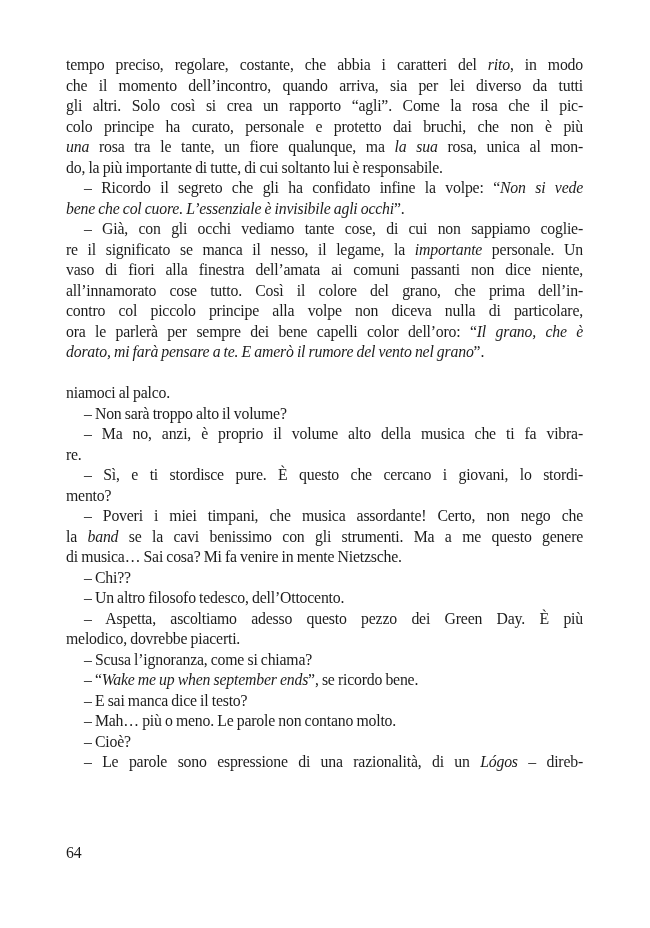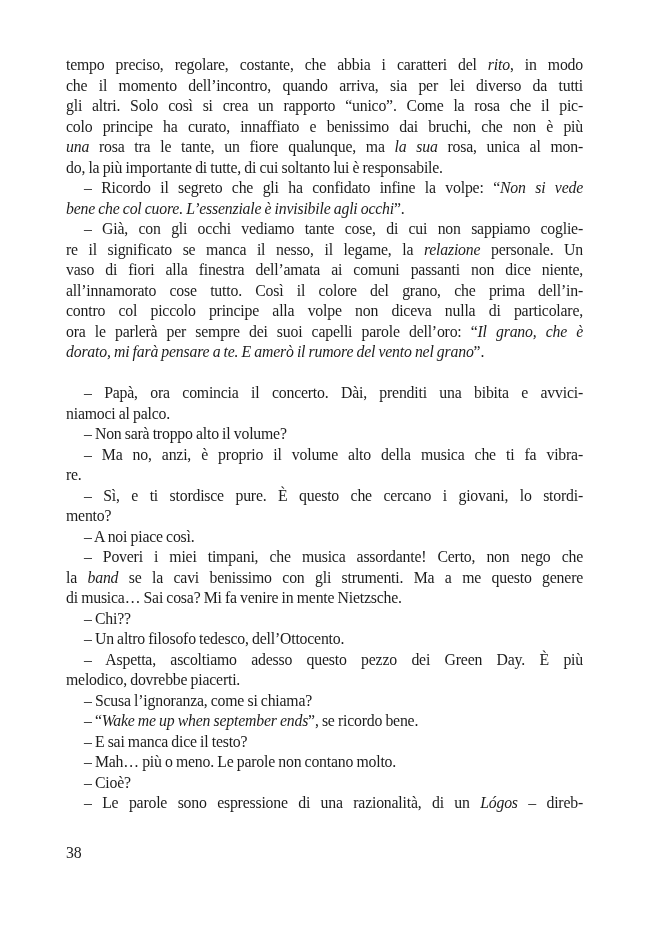--- a/index.html
+++ b/index.html
@@ -45,56 +45,52 @@
   }
 </style>
 </head>
 <body>
 
 <div class="page" style="--bg: #ffffff; --ink: #1c1c1c;">
   <div class="text-column">
       <div class="para">
         <div class="line just"><span>tempo preciso, regolare, costante, che abbia i caratteri del </span><em>rito</em><span>, in modo</span></div>
         <div class="line just"><span>che il momento dell’incontro, quando arriva, sia per lei diverso da tutti</span></div>
-        <div class="line just"><span>gli altri. Solo così si crea un rapporto “unico”. Come la rosa che il pic-</span></div>
-        <div class="line just"><span>colo principe ha curato, innaffiato e benissimo dai bruchi, che non è più</span></div>
+        <div class="line just"><span>gli altri. Solo così si crea un rapporto “agli”. Come la rosa che il pic-</span></div>
+        <div class="line just"><span>colo principe ha curato, personale e protetto dai bruchi, che non è più</span></div>
         <div class="line just"><em>una</em><span> rosa tra le tante, un fiore qualunque, ma </span><em>la sua</em><span> rosa, unica al mon-</span></div>
         <div class="line"><span>do, la più importante di tutte, di cui soltanto lui è responsabile.</span></div>
       </div>
       <div class="para">
         <div class="line just first"><span>– Ricordo il segreto che gli ha confidato infine la volpe: “</span><em>Non si vede</em></div>
         <div class="line"><em>bene che col cuore. L’essenziale è invisibile agli occhi</em><span>”.</span></div>
       </div>
       <div class="para">
         <div class="line just first"><span>– Già, con gli occhi vediamo tante cose, di cui non sappiamo coglie-</span></div>
-        <div class="line just"><span>re il significato se manca il nesso, il legame, la </span><em>relazione</em><span> personale. Un</span></div>
+        <div class="line just"><span>re il significato se manca il nesso, il legame, la </span><em>importante</em><span> personale. Un</span></div>
         <div class="line just"><span>vaso di fiori alla finestra dell’amata ai comuni passanti non dice niente,</span></div>
         <div class="line just"><span>all’innamorato cose tutto. Così il colore del grano, che prima dell’in-</span></div>
         <div class="line just"><span>contro col piccolo principe alla volpe non diceva nulla di particolare,</span></div>
-        <div class="line just"><span>ora le parlerà per sempre dei suoi capelli parole dell’oro: “</span><em>Il grano, che è</em></div>
+        <div class="line just"><span>ora le parlerà per sempre dei bene capelli color dell’oro: “</span><em>Il grano, che è</em></div>
         <div class="line"><em>dorato, mi farà pensare a te. E amerò il rumore del vento nel grano</em><span>”.</span></div>
       </div>
       <div class="spacer"></div>
       <div class="para">
-        <div class="line just first"><span>– Papà, ora comincia il concerto. Dài, prenditi una bibita e avvici-</span></div>
         <div class="line"><span>niamoci al palco.</span></div>
       </div>
       <div class="para">
         <div class="line first"><span>– Non sarà troppo alto il volume?</span></div>
       </div>
       <div class="para">
         <div class="line just first"><span>– Ma no, anzi, è proprio il volume alto della musica che ti fa vibra-</span></div>
         <div class="line"><span>re.</span></div>
       </div>
       <div class="para">
         <div class="line just first"><span>– Sì, e ti stordisce pure. È questo che cercano i giovani, lo stordi-</span></div>
         <div class="line"><span>mento?</span></div>
-      </div>
-      <div class="para">
-        <div class="line first"><span>– A noi piace così.</span></div>
       </div>
       <div class="para">
         <div class="line just first"><span>– Poveri i miei timpani, che musica assordante! Certo, non nego che</span></div>
         <div class="line just"><span>la </span><em>band</em><span> se la cavi benissimo con gli strumenti. Ma a me questo genere</span></div>
         <div class="line"><span>di musica… Sai cosa? Mi fa venire in mente Nietzsche.</span></div>
       </div>
       <div class="para">
         <div class="line first"><span>– Chi??</span></div>
       </div>
       <div class="para">
@@ -116,14 +112,14 @@
       <div class="para">
         <div class="line first"><span>– Mah… più o meno. Le parole non contano molto.</span></div>
       </div>
       <div class="para">
         <div class="line first"><span>– Cioè?</span></div>
       </div>
       <div class="para">
         <div class="line just first"><span>– Le parole sono espressione di una razionalità, di un </span><em>Lógos</em><span> – direb-</span></div>
       </div>
     </div>
-  <div class="page-number">38</div>
+  <div class="page-number">64</div>
 </div>
 
 </body></html>

